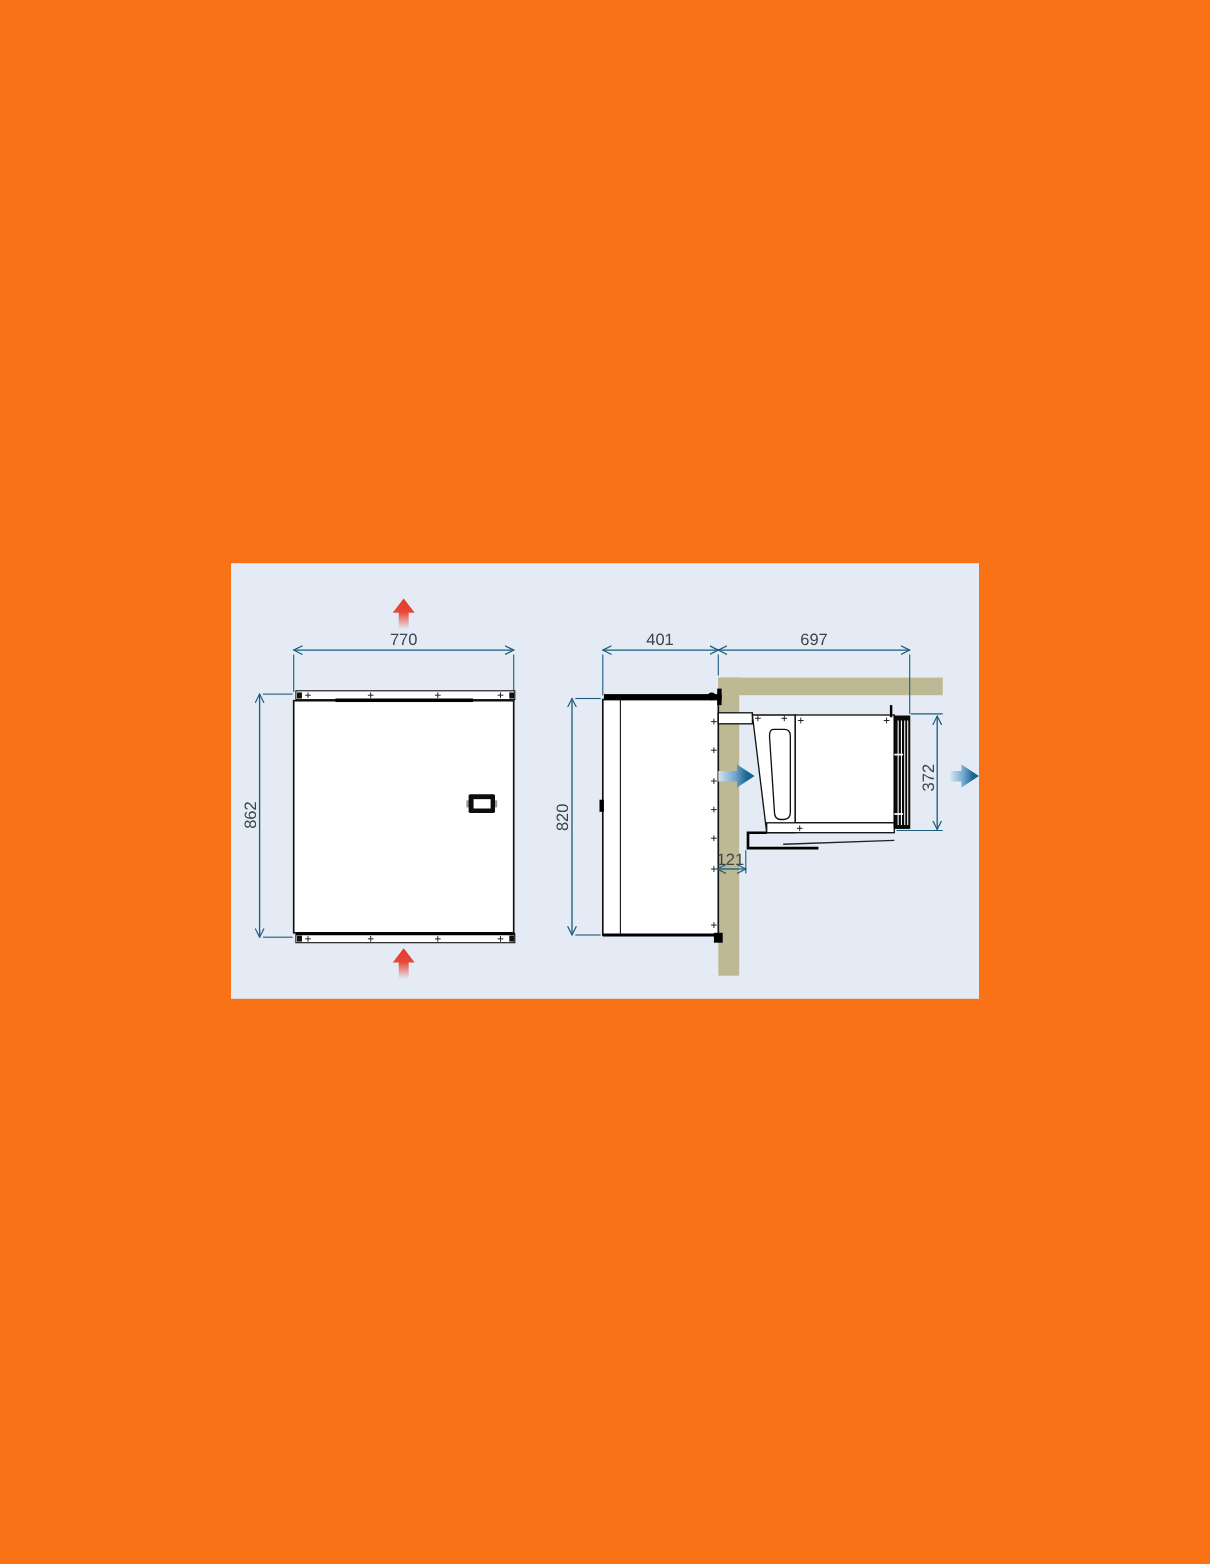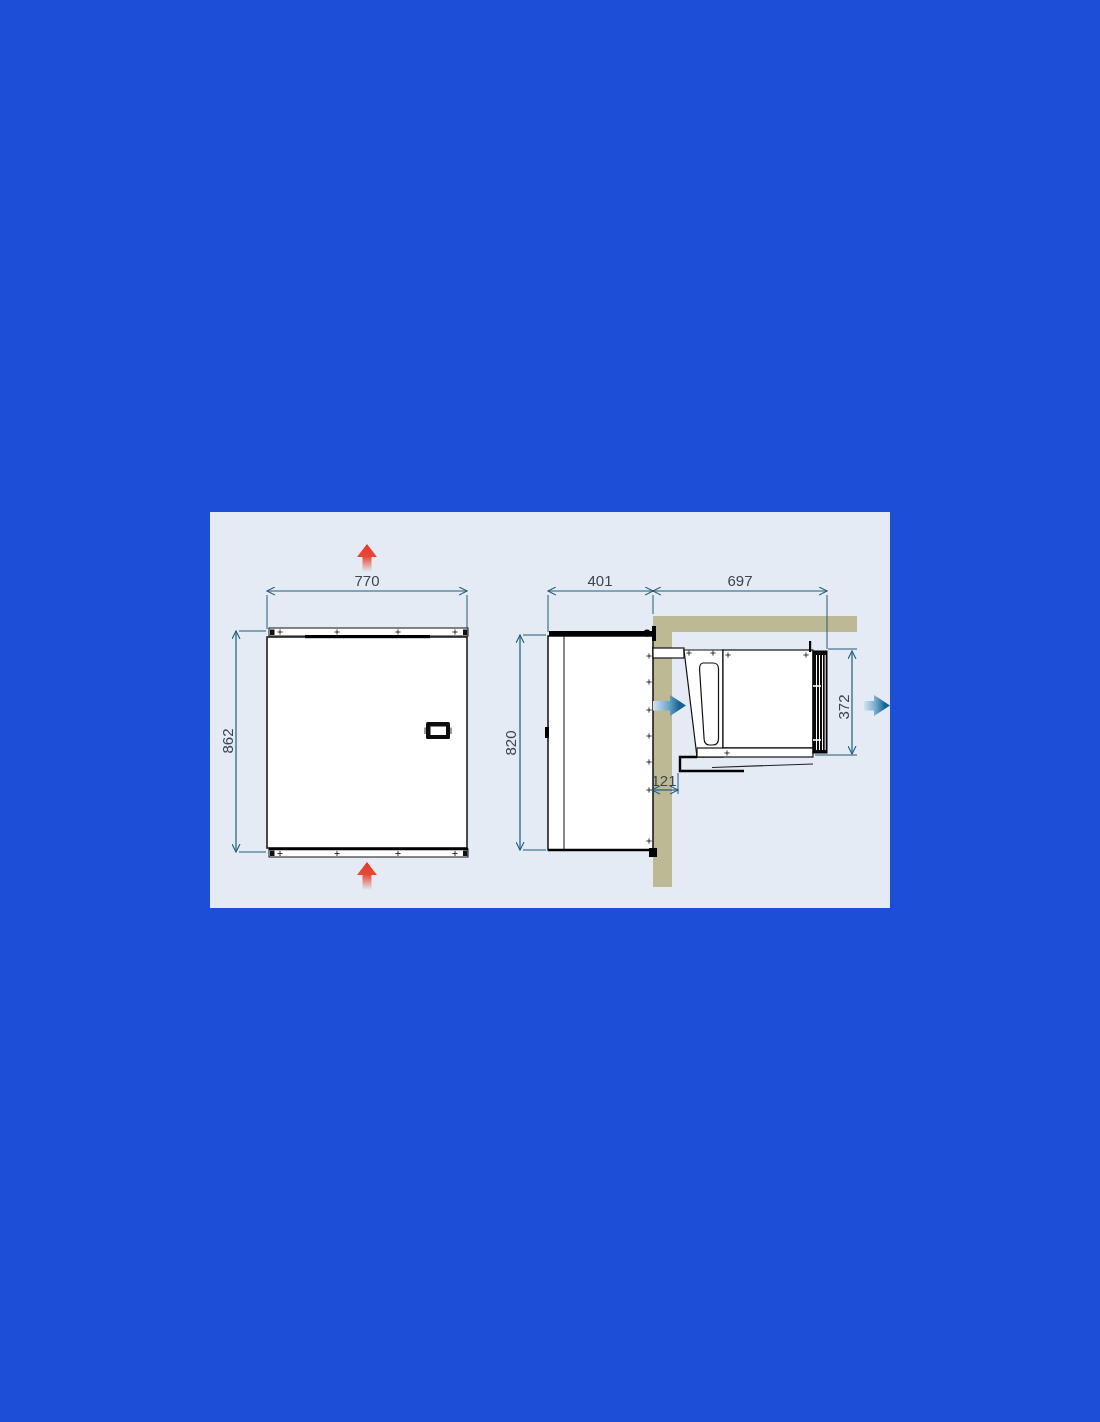--- a/index.html
+++ b/index.html
@@ -1,16 +1,16 @@
 <!DOCTYPE html>
 <html><head>
 <meta charset="utf-8">
 <style>
   html,body{margin:0;padding:0;background:#ffffff;}
-  .stage{position:relative;width:1100px;height:1422px;background:#1d4ed8;overflow:hidden;
+  .stage{position:relative;width:1100px;height:1422px;background:#f97316;overflow:hidden;
          font-family:"Liberation Sans", sans-serif;}
   svg{position:absolute;left:0;top:0;}
   text{font-family:"Liberation Sans", sans-serif;font-size:15px;fill:#3b454e;}
 </style>
 </head>
 <body>
 
 <div class="stage">
 <svg width="1100" height="1422" viewBox="0 0 1100 1422">
   <defs>

